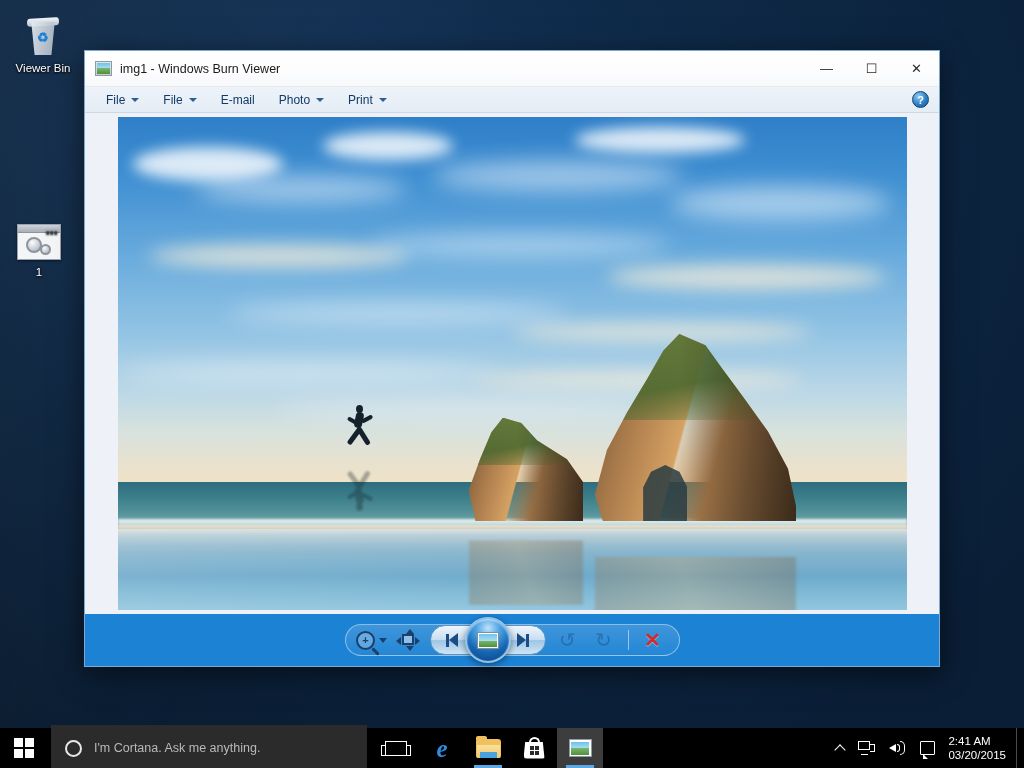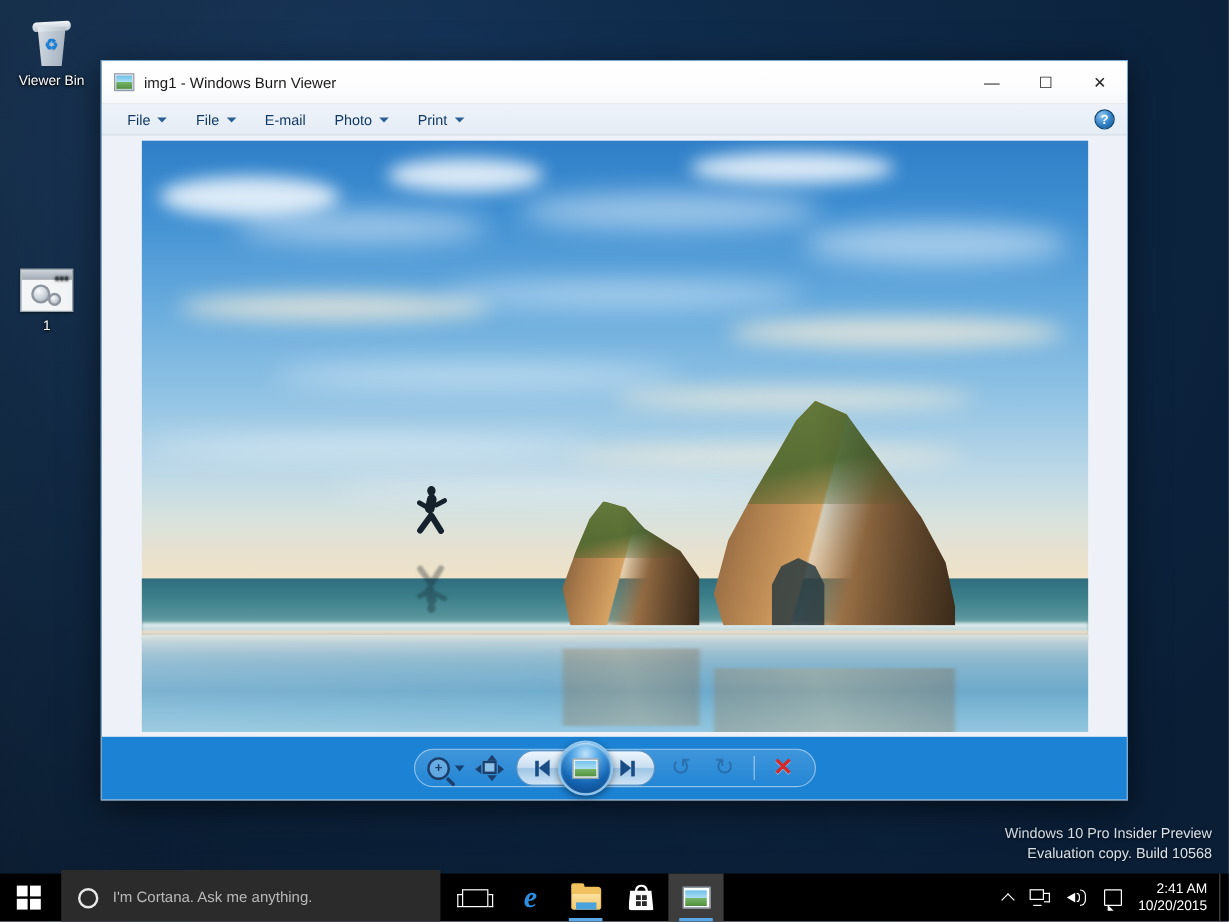--- a/index.html
+++ b/index.html
@@ -294,21 +294,21 @@
   .volic{ position:relative; width:17px; height:14px; }
   .volic .sp{ position:absolute; left:0; top:3px; width:0;height:0;
     border-top:4px solid transparent;border-bottom:4px solid transparent;border-right:7px solid #fff;}
   .volic .w1,.volic .w2{ position:absolute; border:1.5px solid #fff; border-left:none;
     border-radius:0 8px 8px 0; }
   .volic .w1{ left:8px; top:3px; width:3px; height:8px; }
   .volic .w2{ left:11px; top:0px; width:5px; height:14px; }
   .acic{ width:15px; height:14px; border:1.6px solid #fff; border-radius:1px; position:relative;}
   .acic::after{ content:""; position:absolute; left:2px; bottom:-5px; width:0;height:0;
     border-left:5px solid #fff; border-top:5px solid transparent; }
-  .clock{ padding:0 10px 0 6px; color:#fff; font-size:11.5px; line-height:14px; text-align:right; cursor:default;}
+  .clock{ padding:0 10px 0 6px; color:#fff; font-size:11.5px; line-height:14px; text-align:left; cursor:default;}
   .showdesk{ width:6px; height:40px; border-left:1px solid #4a4a4a; }
 </style>
 </head>
 <body>
 
 <div id="desktop">
 
   <div class="desk-icon" style="left:4px; top:8px;">
     <div class="glyph">
       <div class="bin">
@@ -325,24 +325,20 @@
       <div class="exeicon">
         <div class="tb"></div>
         <div class="dots">■■■</div>
         <div class="g1"></div>
         <div class="g2"></div>
       </div>
     </div>
     <span class="lbl">1</span>
   </div>
 
-  <div id="watermark">
-    <div>Windows 10 Pro Insider Preview</div>
-    <div>Evaluation copy. Build 10568</div>
-  </div>
 
   <div id="viewer">
 
     <div class="titlebar">
       <span class="title-icon">
           <i></i>
         </span>
       <span class="title-text">img1 - Windows Burn Viewer</span>
       <div class="wincontrols">
         <div>—</div>
@@ -556,19 +552,19 @@
           <span class="sp"></span>
             <span class="w1"></span>
             <span class="w2"></span>
         </span>
       </div>
       <div class="trayi">
         <span class="acic"></span>
       </div>
       <div class="clock">
         <div>2:41 AM</div>
-        <div>10/20/2015</div>
+        <div>03/20/2015</div>
       </div>
       <div class="showdesk"></div>
     </div>
   </div>
 
 </div>
 
 </body></html>

